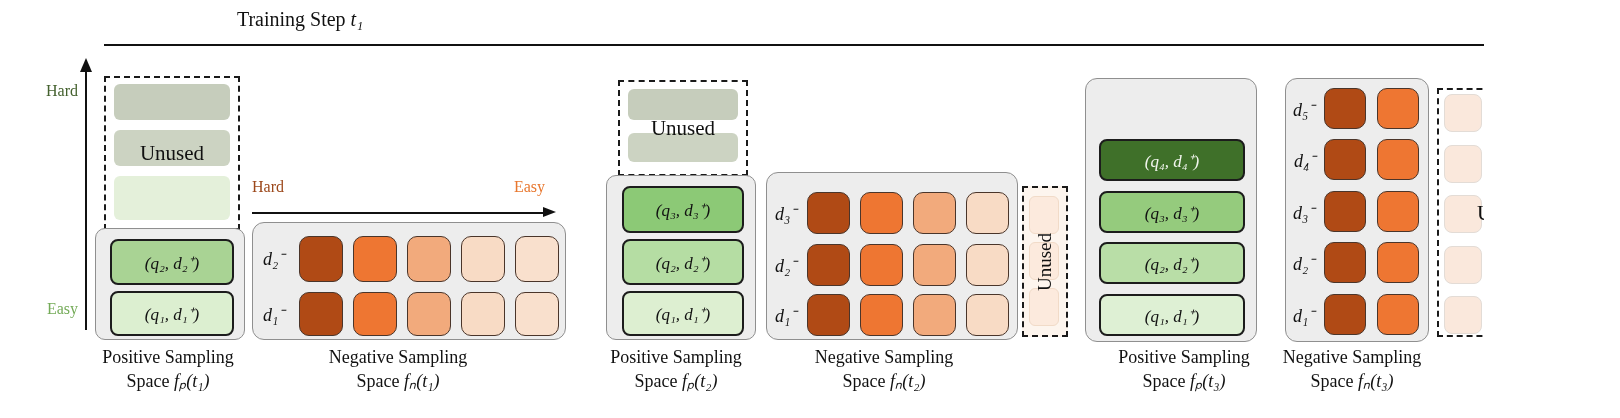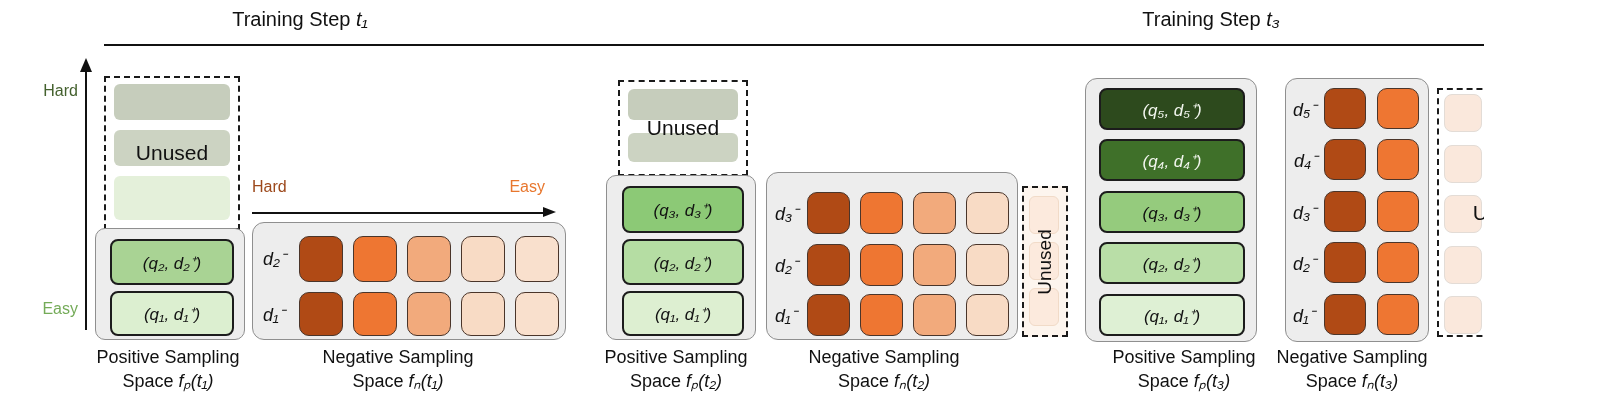--- a/index.html
+++ b/index.html
@@ -1,17 +1,17 @@
 <!DOCTYPE html>
 <html><head>
 <meta charset="utf-8">
 <style>
   html,body{margin:0;padding:0;background:#ffffff;}
   .fig{position:relative;width:1484px;height:418px;background:#ffffff;overflow:hidden;
-       font-family:Liberation Sans, sans-serif;color:#111;}
+       font-family:Liberation Serif, serif;color:#111;}
   .hdr{position:absolute;width:320px;text-align:center;font-size:20px;}
   .hdr i{font-style:italic;}
   .hline{position:absolute;height:2px;background:#111;}
   .vline{position:absolute;width:2px;background:#111;}
   .arrow-right{position:absolute;width:0;height:0;border-top:6px solid transparent;
        border-bottom:6px solid transparent;border-left:14px solid #111;}
   .arrow-up{position:absolute;width:0;height:0;border-left:6px solid transparent;
        border-right:6px solid transparent;border-bottom:14px solid #111;}
   .axis-label{position:absolute;font-size:16px;}
   .gbox{position:absolute;background:#ededed;border:1.5px solid #8f8f8f;border-radius:12px;}
@@ -33,24 +33,20 @@
 <body>
 
 <div class="fig">
 
   <div class="hline" style="left:104px;top:44px;width:1492px;"></div>
   <div class="arrow-right" style="left:1594px;top:39px;"></div>
 
   <div class="hdr" style="left:140px;top:8px;">
     <span>Training Step</span>
     <i>t₁</i>
-  </div>
-  <div class="hdr" style="left:1051px;top:8px;">
-    <span>Training Step</span>
-    <i>t₃</i>
   </div>
 
   <div class="vline" style="left:85px;top:70px;height:260px;"></div>
   <div class="arrow-up" style="left:80px;top:58px;"></div>
   <div class="axis-label" style="left: 6px; top: 82px; width: 72px; text-align: right; color: rgb(68, 97, 46);">Hard</div>
   <div class="axis-label" style="left: 6px; top: 300px; width: 72px; text-align: right; color: rgb(116, 171, 88);">Easy</div>
 
   <div class="dashbox" style="left:104px;top:76px;width:132px;height:150px;">
     <div class="urow" style="top: 6px; height: 36px; background-color: rgb(198, 205, 188);"></div>
     <div class="urow" style="top: 52px; height: 36px; background-color: rgb(204, 211, 194);"></div>
@@ -134,21 +130,20 @@
   </div>
 
   <div class="dashbox" style="left: 1022px; top: 186px; width: 42px; height: 147px; background-color: rgb(253, 245, 238);">
     <div class="faintcell" style="left: 5px; top: 8px; width: 28px; height: 36px; border-radius: 6px; background-color: rgb(252, 234, 221); border-color: rgb(241, 219, 200);"></div>
     <div class="faintcell" style="left: 5px; top: 54px; width: 28px; height: 36px; border-radius: 6px; background-color: rgb(252, 234, 221); border-color: rgb(241, 219, 200);"></div>
     <div class="faintcell" style="left: 5px; top: 100px; width: 28px; height: 36px; border-radius: 6px; background-color: rgb(252, 234, 221); border-color: rgb(241, 219, 200);"></div>
     <div class="vtext">Unused</div>
   </div>
 
   <div class="gbox" style="left:1085px;top:78px;width:170px;height:262px;">
-    <div class="pill" style="left: 13px; top: 9px; width: 142px; height: 38px; background-color: rgb(45, 74, 29); color: rgb(242, 246, 238);">(q₅, d₅⁺)</div>
     <div class="pill" style="left: 13px; top: 60px; width: 142px; height: 38px; background-color: rgb(63, 112, 41); color: rgb(242, 246, 238);">(q₄, d₄⁺)</div>
     <div class="pill" style="left: 13px; top: 112px; width: 142px; height: 38px; background-color: rgb(149, 203, 125); color: rgb(17, 17, 17);">(q₃, d₃⁺)</div>
     <div class="pill" style="left: 13px; top: 163px; width: 142px; height: 38px; background-color: rgb(185, 222, 167); color: rgb(17, 17, 17);">(q₂, d₂⁺)</div>
     <div class="pill" style="left: 13px; top: 215px; width: 142px; height: 38px; background-color: rgb(222, 240, 212); color: rgb(17, 17, 17);">(q₁, d₁⁺)</div>
   </div>
   <div class="caption" style="left:1074px;top:346px;">
     <span>Positive Sampling</span><br>
     <span>Space</span>
     <i>fₚ(t₃)</i>
   </div>

